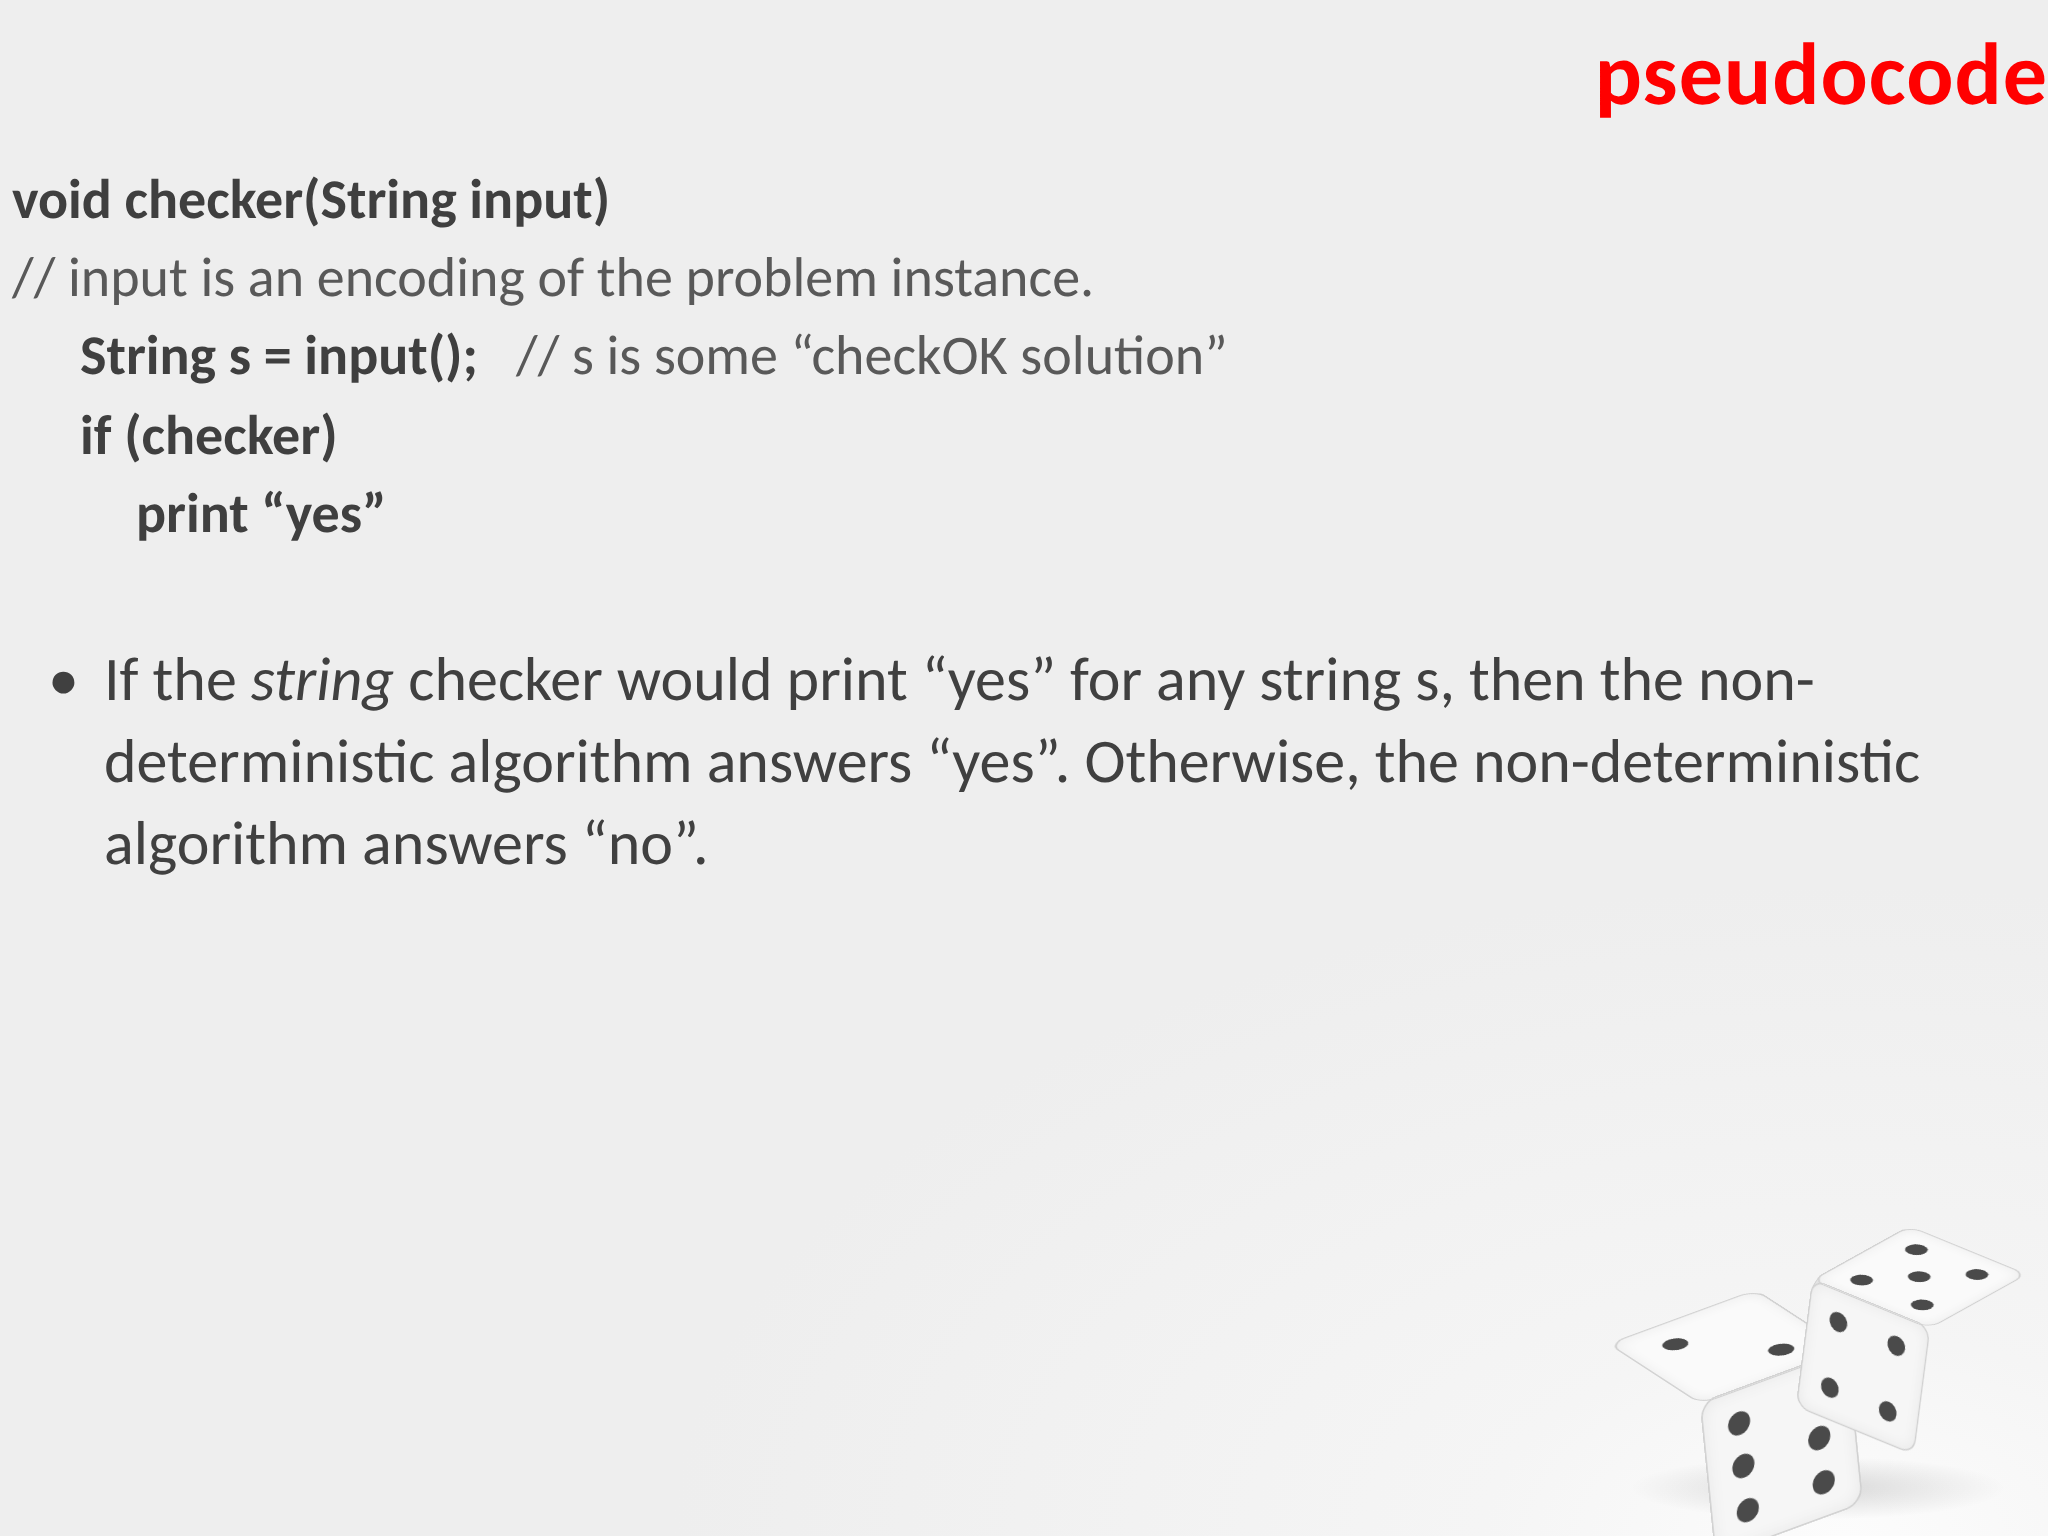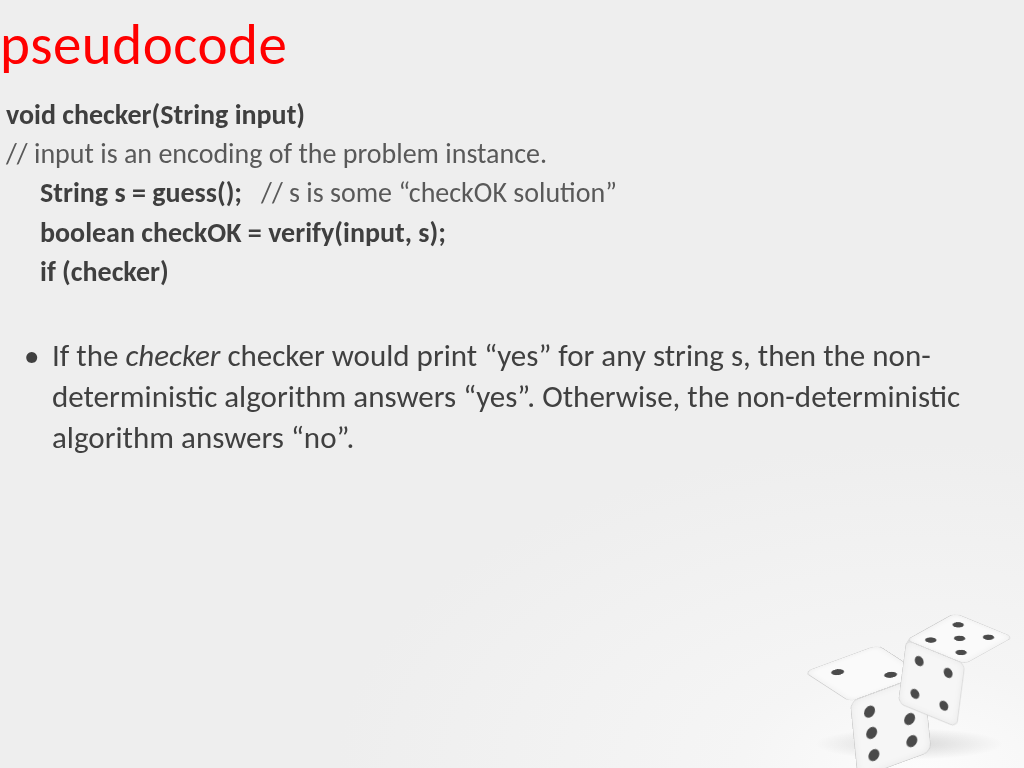--- a/index.html
+++ b/index.html
@@ -13,24 +13,24 @@
     color: #3a3a3a;
   }
   .slide {
     position: relative;
     width: 1024px;
     height: 768px;
     box-sizing: border-box;
     background: radial-gradient(ellipse 900px 500px at 90% 100%, #fcfcfc 0%, #f5f5f5 20%, #eeeeee 65%);
   }
   .title {
-    text-align: left;
+    text-align: right;
     color: #ff0000;
-    font-size: 57px;
-    font-weight: 400;
+    font-size: 44px;
+    font-weight: 700;
     padding-top: 10px;
     letter-spacing: 0.5px;
   }
   .code-block {
     padding: 16px 0 0 6px;
     font-size: 28px;
     line-height: 1.4;
     color: #595959;
   }
   .code-block .line {
@@ -129,30 +129,30 @@
 </head>
 <body>
 
 <div class="slide">
 
   <div class="title">pseudocode</div>
 
   <div class="code-block">
     <div class="line"><span class="bold">void checker(String input)</span></div>
     <div class="line">// input is an encoding of the problem instance.</div>
-    <div class="line ind1"><span class="bold">String s = guess();</span><span>   // s is some “checkOK solution”</span></div>
-    <div class="line ind1"><span class="bold">boolean checkOK = verify(input, s);</span></div>
+    <div class="line ind1"><span class="bold">String s = input();</span><span>   // s is some “checkOK solution”</span></div>
     <div class="line ind1"><span class="bold">if (checker)</span></div>
+    <div class="line ind2"><span class="bold">print “yes”</span></div>
   </div>
 
   <div class="bullet-block">
     <div class="bullet">
       <div class="dot">•</div>
       <div class="txt">
-        <span>If the </span><span class="italic">checker</span><span> checker would print “yes” for any string  s, then the non-deterministic algorithm answers “yes”.  Otherwise, the non-deterministic algorithm answers “no”.</span>
+        <span>If the </span><span class="italic">string</span><span> checker would print “yes” for any string  s, then the non-deterministic algorithm answers “yes”.  Otherwise, the non-deterministic algorithm answers “no”.</span>
       </div>
     </div>
   </div>
 
   <div class="dice-wrap">
     <div class="shadow"></div>
     <div class="die die1">
       <div class="face top">
         <div class="pip p2-1"></div>
           <div class="pip p2-2"></div>

